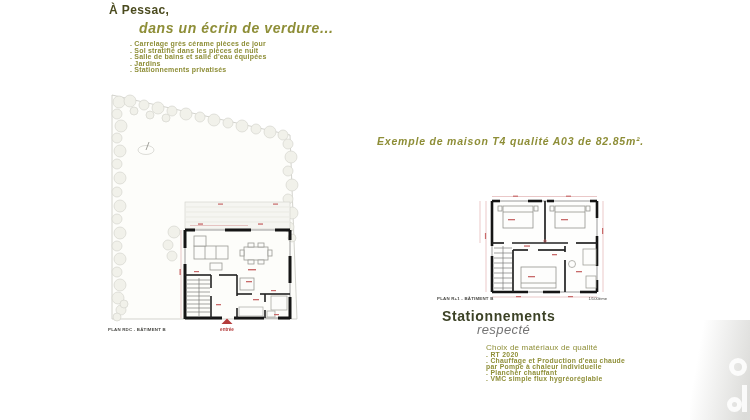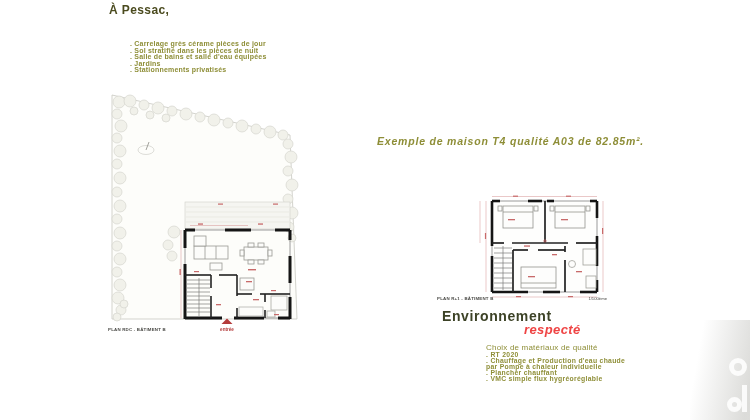--- a/index.html
+++ b/index.html
@@ -7,37 +7,38 @@
   body{font-family:"Liberation Sans",sans-serif;background:#fff;position:relative}
   .page{position:absolute;inset:0;background:#ffffff}
   .abs{position:absolute}
   .title{left:109px;top:3px;font-size:12px;font-weight:700;color:#4b4b1f;letter-spacing:.4px}
   .subtitle{left:139px;top:20px;font-size:14px;font-style:italic;font-weight:700;color:#8e8e37;letter-spacing:.6px}
   ul.plainlist{list-style:none}
   .features{left:130px;top:41px}
   .features li{font-size:7px;line-height:6.5px;font-weight:700;color:#8e8e37;letter-spacing:.2px}
   .caption{left:377px;top:135px;font-size:10.5px;font-style:italic;font-weight:700;color:#8e8e37;letter-spacing:.8px}
   .env-title{left:442px;top:308px;font-size:14px;font-weight:700;color:#3c4226;letter-spacing:.6px}
-  .env-sub{left:524px;top:322px;font-size:13px;font-style:italic;font-weight:700;color:#ef4444;letter-spacing:.4px}
+  .env-sub{left:477px;top:322px;font-size:13px;font-style:italic;font-weight:400;color:#737373;letter-spacing:.4px}
   .mat-title{left:486px;top:343px;font-size:8px;font-weight:400;color:#8e8e37;letter-spacing:.2px}
   .materials{left:486px;top:352px}
   .materials li{font-size:6.8px;line-height:6.1px;font-weight:700;color:#8e8e37;letter-spacing:.3px}
   svg{position:absolute;overflow:visible}
   .watermark{position:absolute;right:0;bottom:0;width:60px;height:100px;
     background:linear-gradient(100deg,rgba(255,255,255,0) 18%,rgba(198,198,194,.62) 92%)}
   .wm-ring{position:absolute;right:3px;bottom:44px;width:18px;height:18px;border:5px solid rgba(255,255,255,.85);border-radius:50%}
   .wm-d-ring{position:absolute;right:8px;bottom:8px;width:15px;height:15px;border:5px solid rgba(255,255,255,.85);border-radius:50%}
   .wm-d-stem{position:absolute;right:3px;bottom:8px;width:5px;height:27px;background:rgba(255,255,255,.85)}
 </style>
 </head>
 <body>
 
 <div class="page">
 
   <div class="abs title">À Pessac,</div>
+  <div class="abs subtitle">dans un écrin de verdure...</div>
 
   <ul class="abs plainlist features">
     <li>. Carrelage grès cérame pièces de jour</li>
     <li>. Sol stratifié dans les pièces de nuit</li>
     <li>. Salle de bains et salle d'eau équipées</li>
     <li>. Jardins</li>
     <li>. Stationnements privatisés</li>
   </ul>
 
   <svg style="left:98px;top:86px" width="218" height="260" viewBox="0 0 218 260">
@@ -292,21 +293,21 @@
       <rect x="96" y="57.4" width="6" height="1.3" fill="#c86a6a"></rect>
         <rect x="124" y="66" width="5" height="1.3" fill="#c86a6a"></rect>
       <line x1="115" y1="53" x2="119" y2="53" stroke="#c06060" stroke-width="0.7"></line>
       <line x1="117" y1="51" x2="117" y2="55" stroke="#c06060" stroke-width="0.7"></line>
     </g>
 
     <text x="9" y="112" font-size="4.4" font-weight="bold" fill="#4a4a46" letter-spacing="0.2">PLAN R+1 - BÂTIMENT B</text>
     <text x="179" y="112" text-anchor="end" font-size="4.2" fill="#4a4a46">1/100ème</text>
   </svg>
 
-  <div class="abs env-title">Environnement</div>
+  <div class="abs env-title">Stationnements</div>
   <div class="abs env-sub">respecté</div>
   <div class="abs mat-title">Choix de matériaux de qualité</div>
   <ul class="abs plainlist materials">
     <li>. RT 2020</li>
     <li>. Chauffage et Production d'eau chaude</li>
     <li>par Pompe à chaleur individuelle</li>
     <li>. Plancher chauffant</li>
     <li>. VMC simple flux hygréoréglable</li>
   </ul>
 

